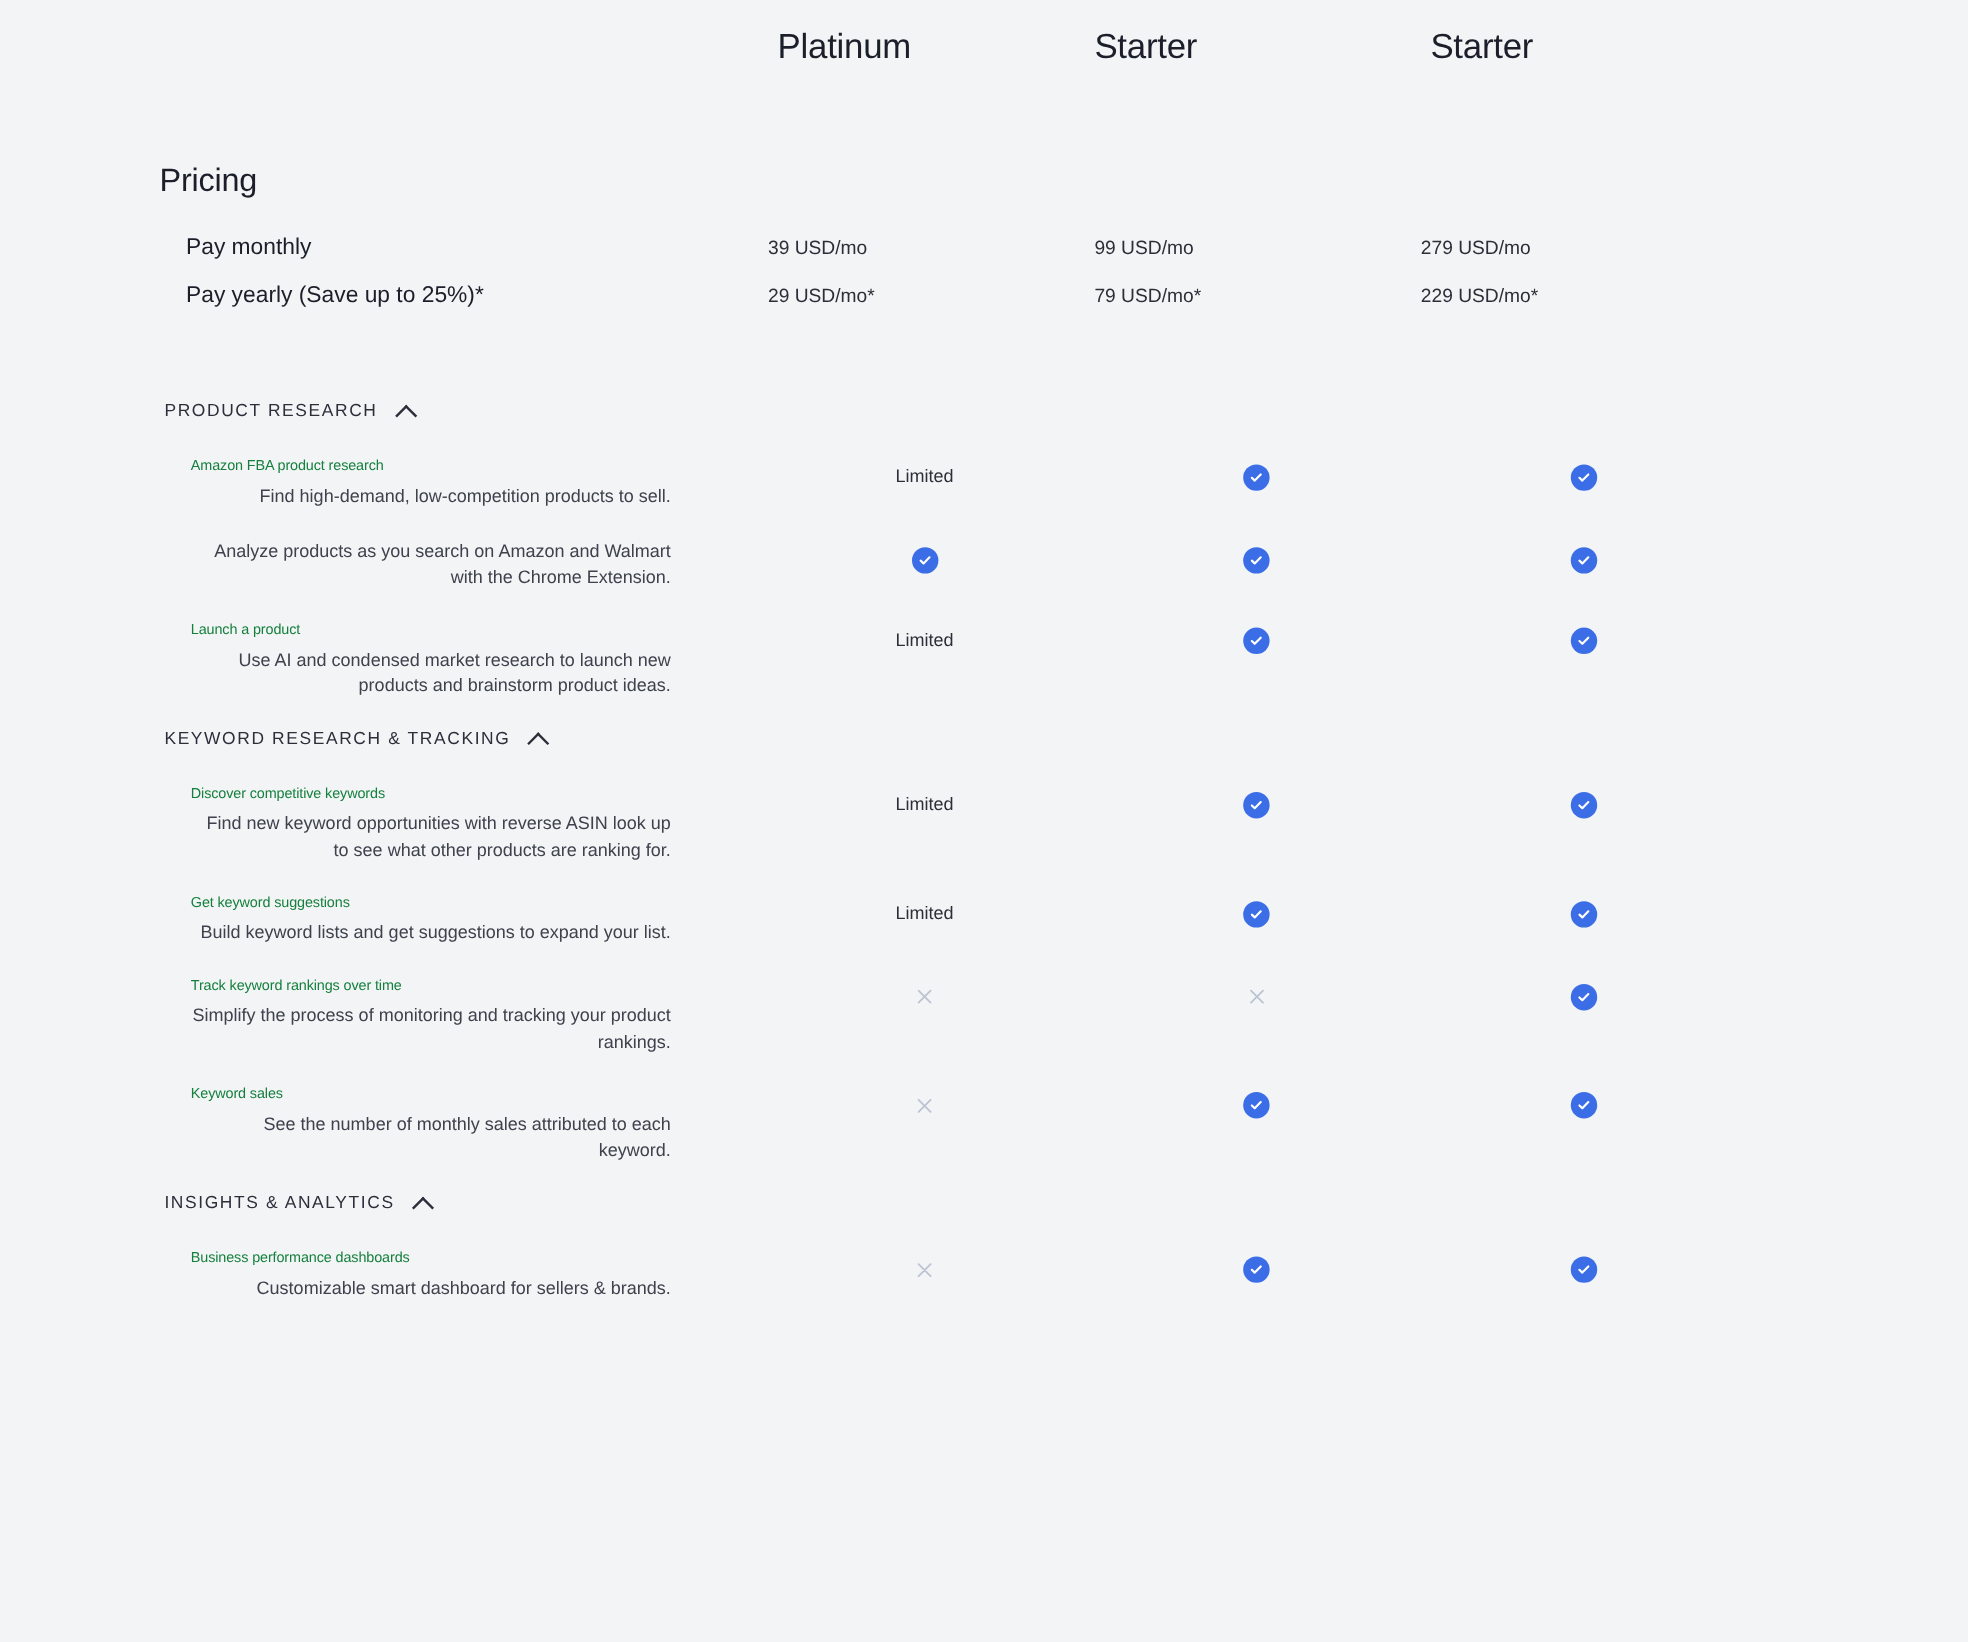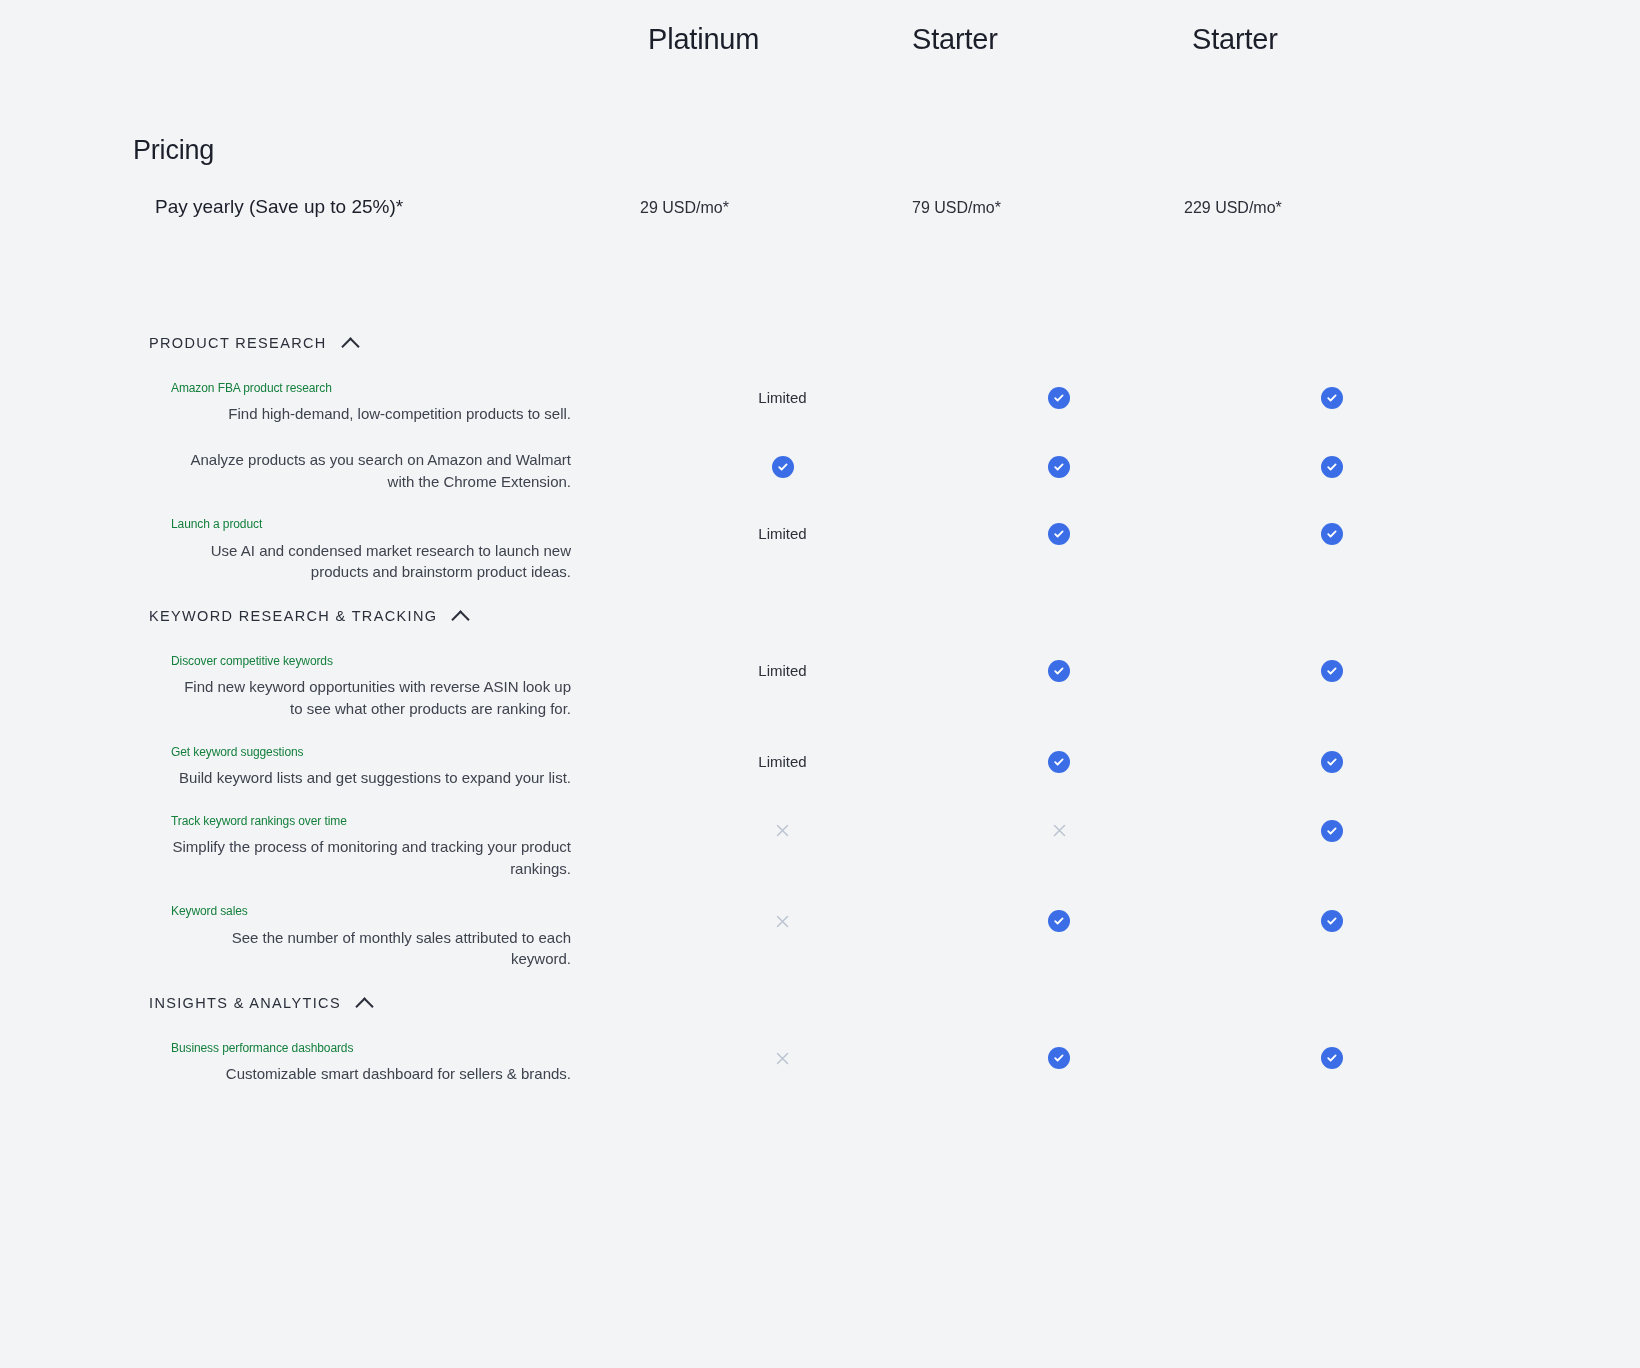--- a/index.html
+++ b/index.html
@@ -86,21 +86,21 @@
     width: 272px;
     flex: 0 0 272px;
     font-size: 16px;
     color: #2b2f38;
     white-space: nowrap;
   }
 
   
   .content {
     position: absolute;
-    left: 16px;
+    left: 4px;
     top: 320px;
     width: 1298px;
   }
 
   .section-head {
     display: flex;
     align-items: center;
     gap: 13px;
     padding-left: 133px;
     height: 46px;
@@ -225,20 +225,28 @@
     </div>
     <div class="col-plan">
       <div class="plan-name diamond">Starter</div>
     </div>
   </div>
 
   <div class="pricing-title">Pricing</div>
 
   <div class="price-rows">
 
+    <div class="price-row">
+      <div class="price-label">Pay monthly</div>
+      <div class="price-cells">
+        <div class="price-cell">39 USD/mo</div>
+        <div class="price-cell">99 USD/mo</div>
+        <div class="price-cell">279 USD/mo</div>
+      </div>
+    </div>
 
     <div class="price-row">
       <div class="price-label">Pay yearly (Save up to 25%)*</div>
       <div class="price-cells">
         <div class="price-cell">29 USD/mo*</div>
         <div class="price-cell">79 USD/mo*</div>
         <div class="price-cell">229 USD/mo*</div>
       </div>
     </div>
 

